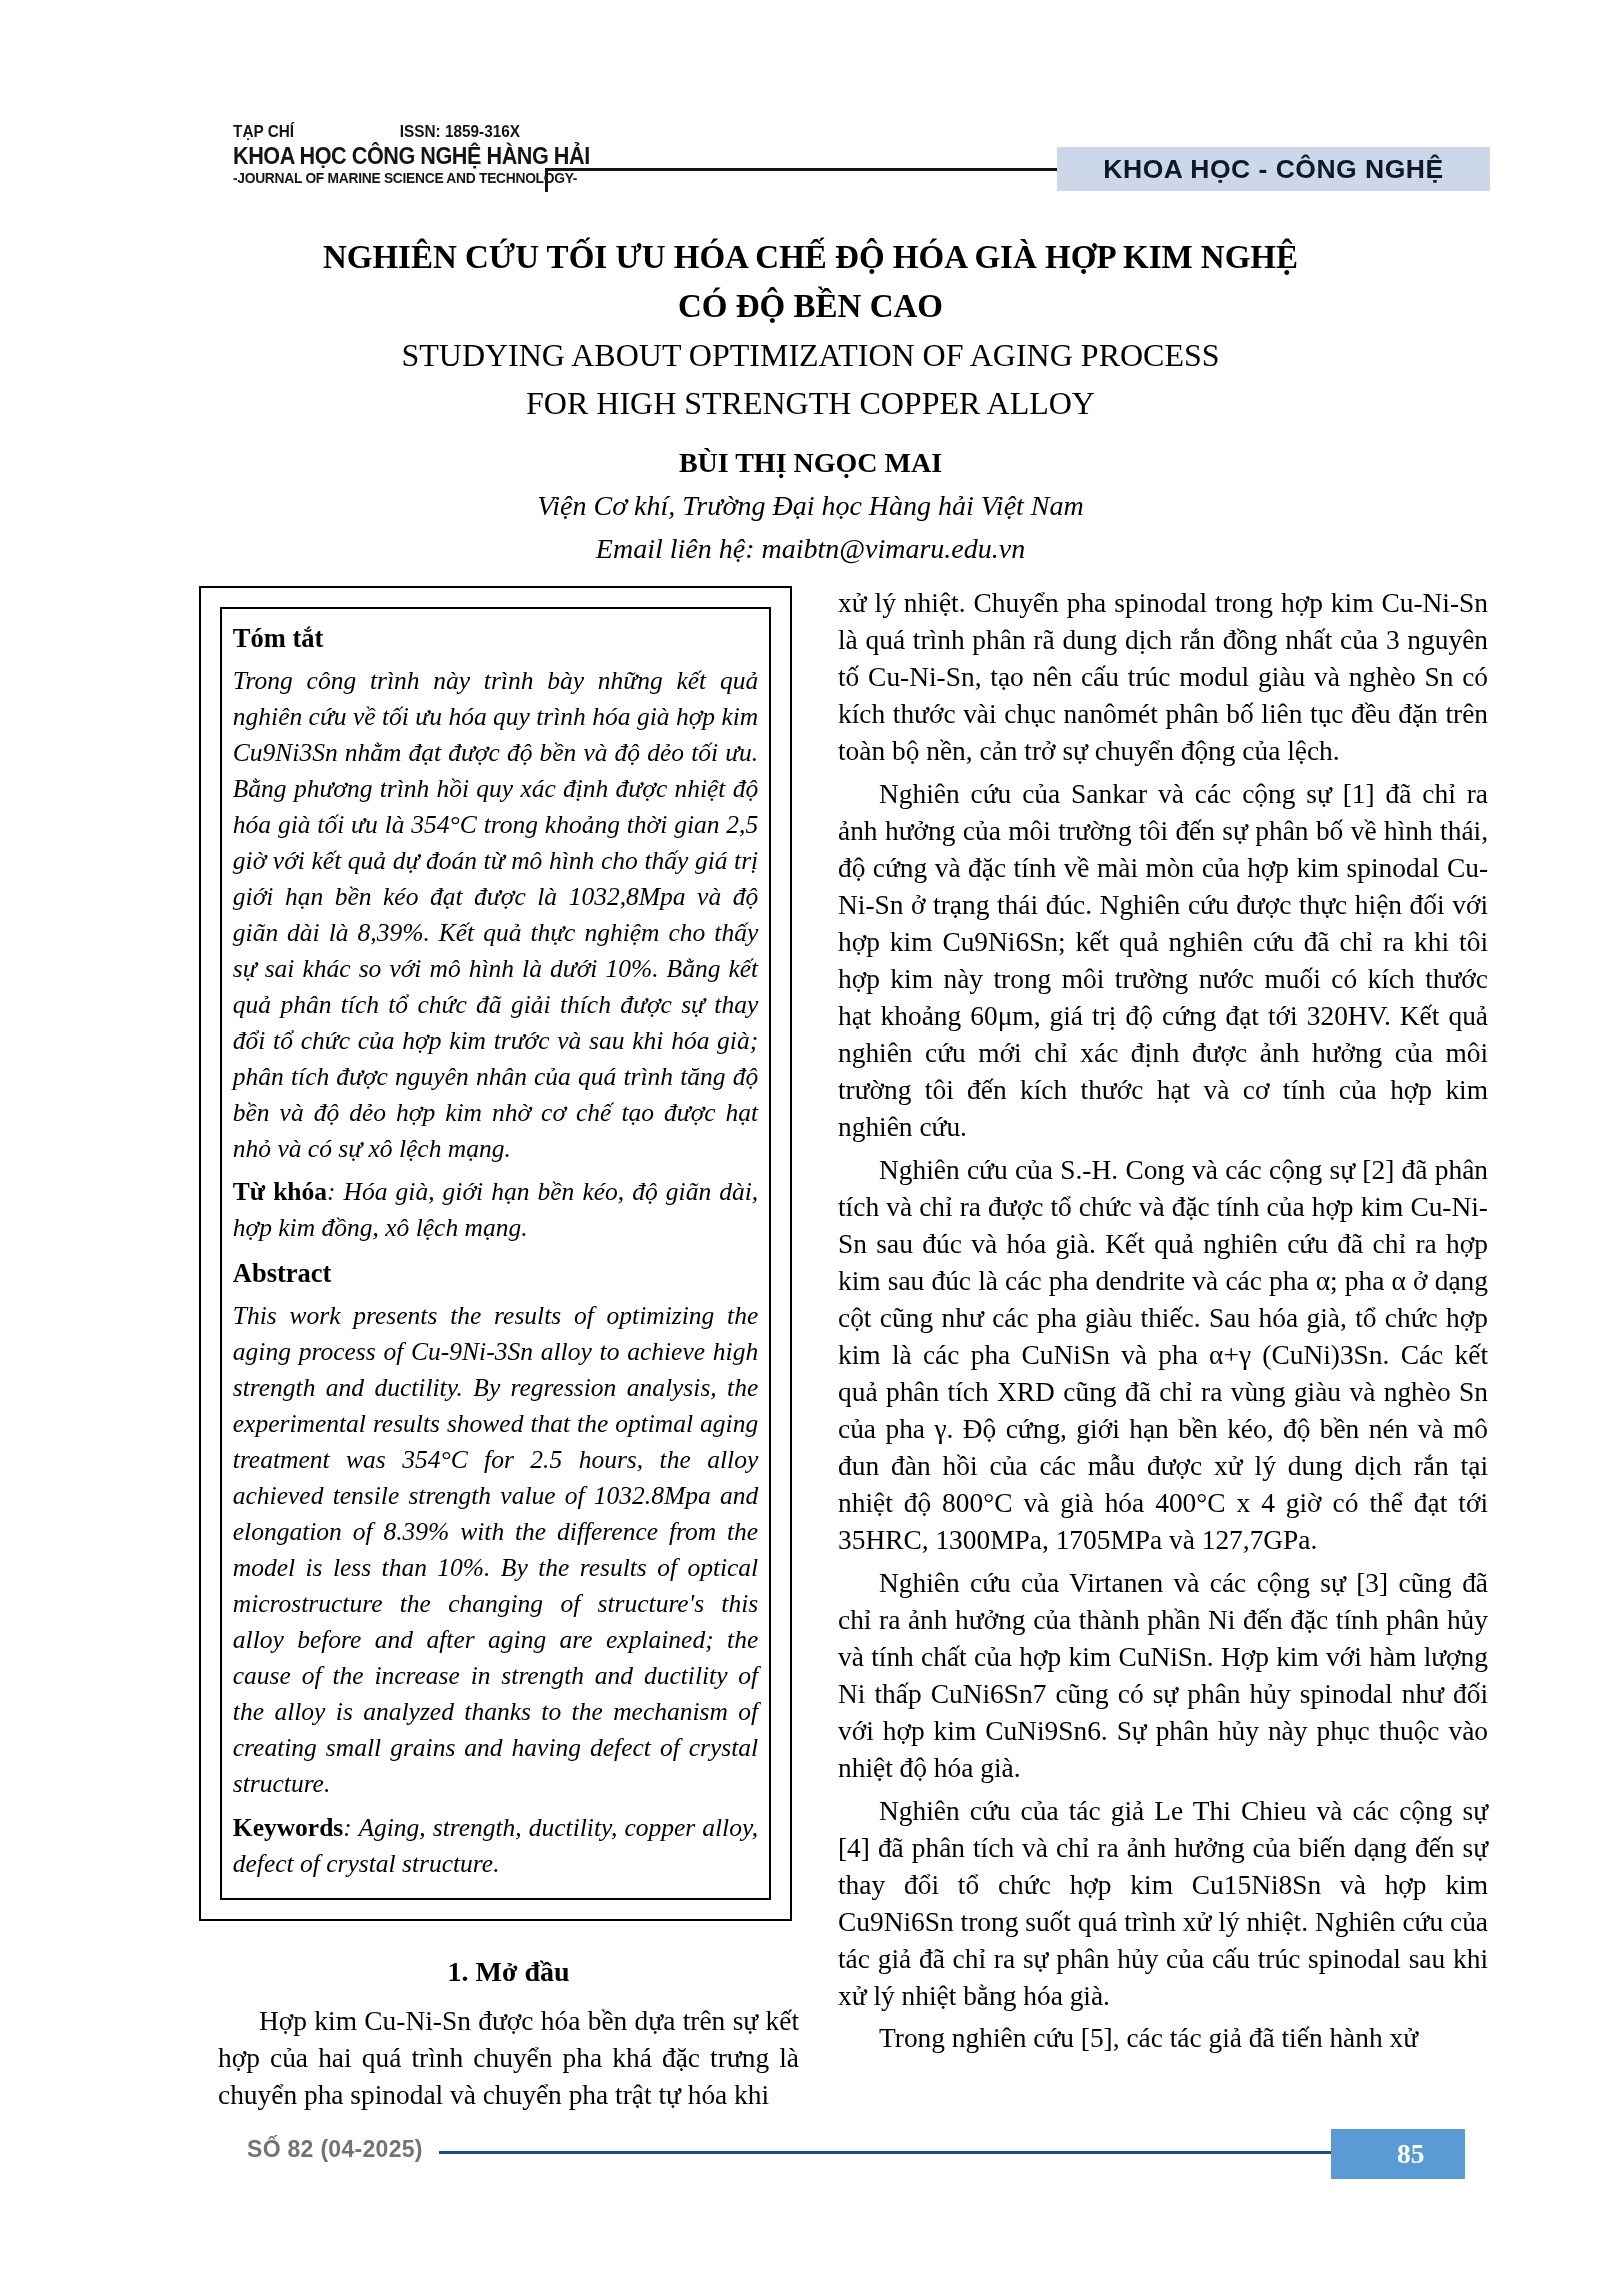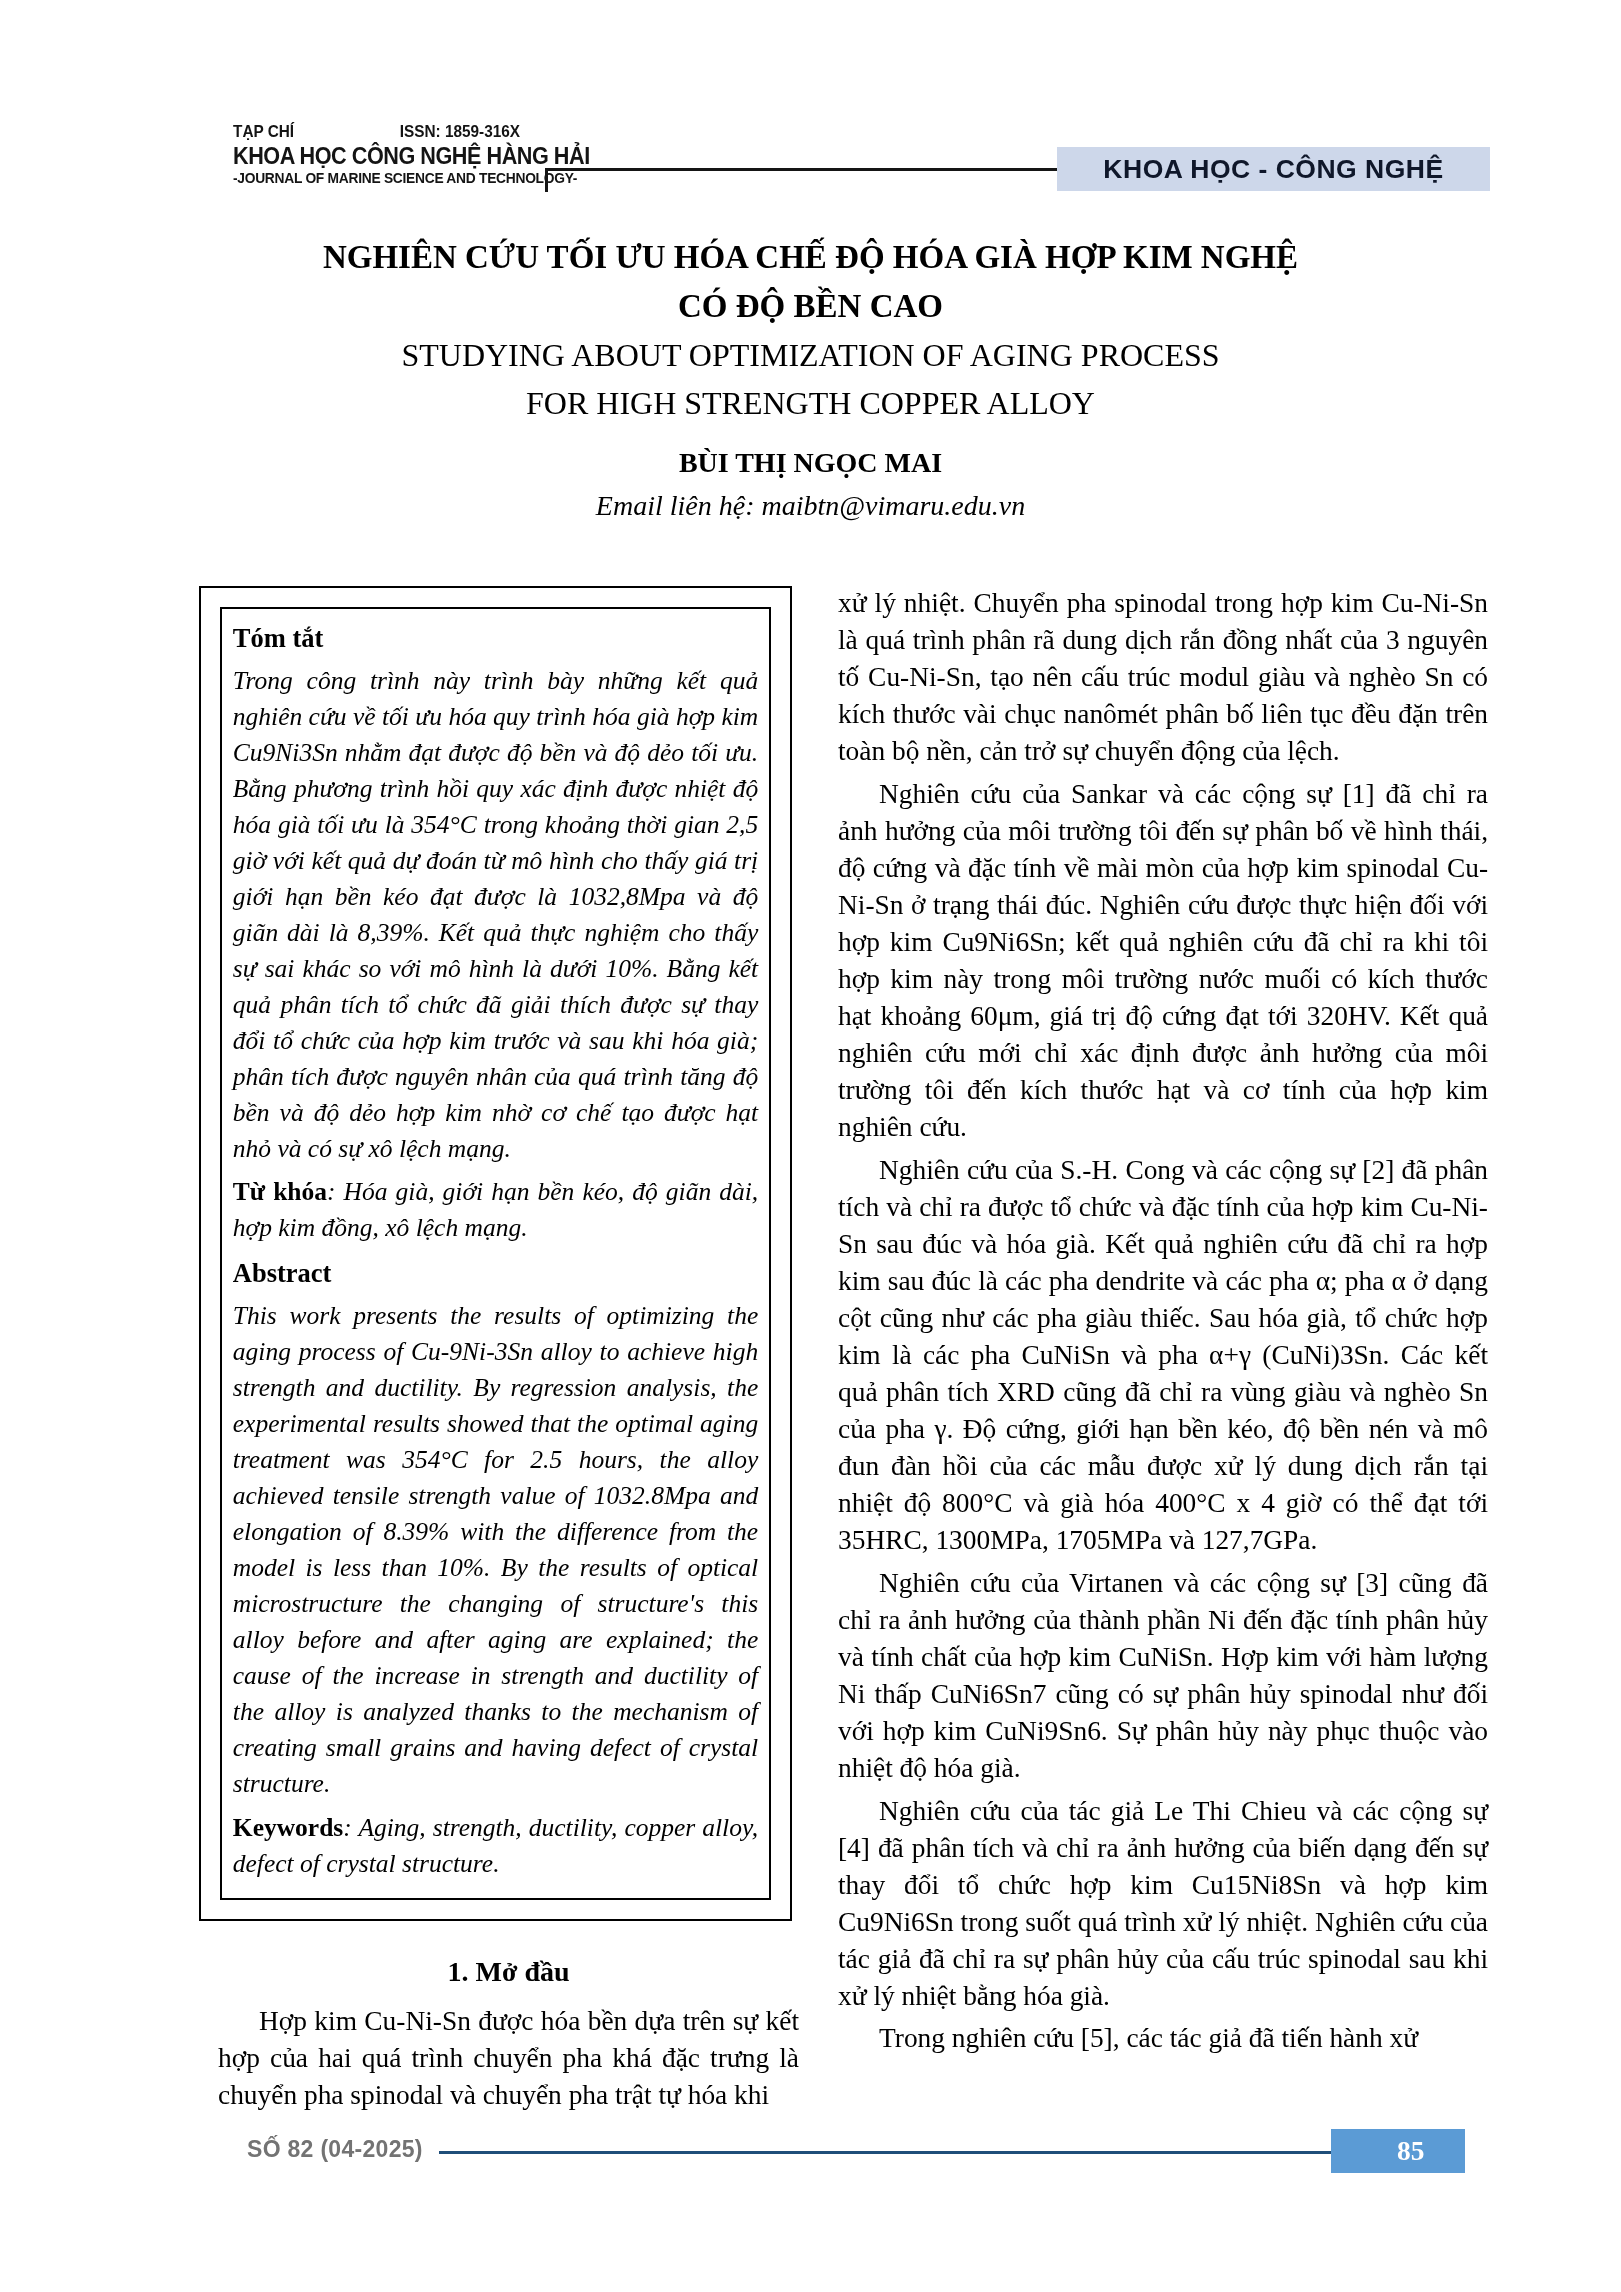--- a/index.html
+++ b/index.html
@@ -55,21 +55,21 @@
   .right-col p{font-size:27.4px;line-height:37px;text-align:justify;text-indent:41px;margin:0 0 5.9px 0;}
   .right-col p.noindent{text-indent:0;}
   
   .footer-issue{
     position:absolute;left:247px;top:2136px;
     font-family:"Liberation Sans","DejaVu Sans",sans-serif;
     font-weight:bold;font-size:23px;color:#737373;letter-spacing:0.3px;
   }
   .footer-line{position:absolute;left:439px;top:2151px;width:892px;height:2.9px;background:#1f4e79;}
   .footer-pagebox{
-    position:absolute;left:1331px;top:2129px;width:134px;height:44px;
+    position:absolute;left:1331px;top:2129px;width:134px;height:50px;
     background:#5b9bd5;color:#ffffff;
     display:flex;align-items:center;justify-content:center;
     font-family:"Liberation Serif","DejaVu Serif",serif;
     font-weight:bold;font-size:27.4px;padding-left:25.5px;box-sizing:border-box;
   }
 </style>
 </head>
 <body>
 
 <div class="page">
@@ -85,20 +85,21 @@
   <div class="connector-v"></div>
   <div class="connector-h"></div>
   <div class="section-badge">KHOA HỌC - CÔNG NGHỆ</div>
 
   <div class="title-block">
     <div class="title-vi">NGHIÊN CỨU TỐI ƯU HÓA CHẾ ĐỘ HÓA GIÀ HỢP KIM NGHỆ</div>
     <div class="title-vi">CÓ ĐỘ BỀN CAO</div>
     <div class="title-en">STUDYING ABOUT OPTIMIZATION OF AGING PROCESS</div>
     <div class="title-en">FOR HIGH STRENGTH COPPER ALLOY</div>
     <div class="author-name">BÙI THỊ NGỌC MAI</div>
+    <div class="affiliation">Viện Cơ khí, Trường Đại học Hàng hải Việt Nam</div>
     <div class="email-line">Email liên hệ: maibtn@vimaru.edu.vn</div>
   </div>
 
   <div class="abstract-outer">
     <div class="abstract-inner">
       <div class="box-heading">Tóm tắt</div>
       <p class="box-para">Trong công trình này trình bày những kết quả nghiên cứu về tối ưu hóa quy trình hóa già hợp kim Cu9Ni3Sn nhằm đạt được độ bền và độ dẻo tối ưu. Bằng phương trình hồi quy xác định được nhiệt độ hóa già tối ưu là 354°C trong khoảng thời gian 2,5 giờ với kết quả dự đoán từ mô hình cho thấy giá trị giới hạn bền kéo đạt được là 1032,8Mpa và độ giãn dài là 8,39%. Kết quả thực nghiệm cho thấy sự sai khác so với mô hình là dưới 10%. Bằng kết quả phân tích tổ chức đã giải thích được sự thay đổi tổ chức của hợp kim trước và sau khi hóa già; phân tích được nguyên nhân của quá trình tăng độ bền và độ dẻo hợp kim nhờ cơ chế tạo được hạt nhỏ và có sự xô lệch mạng.</p>
       <p class="box-para"><span class="kw-label">Từ khóa</span><span>: Hóa già, giới hạn bền kéo, độ giãn dài, hợp kim đồng, xô lệch mạng.</span></p>
       <div class="box-heading">Abstract</div>
       <p class="box-para">This work presents the results of optimizing the aging process of Cu-9Ni-3Sn alloy to achieve high strength and ductility. By regression analysis, the experimental results showed that the optimal aging treatment was 354°C for 2.5 hours, the alloy achieved tensile strength value of 1032.8Mpa and elongation of 8.39% with the difference from the model is less than 10%. By the results of optical microstructure the changing of structure's this alloy before and after aging are explained; the cause of the increase in strength and ductility of the alloy is analyzed thanks to the mechanism of creating small grains and having defect of crystal structure.</p>

